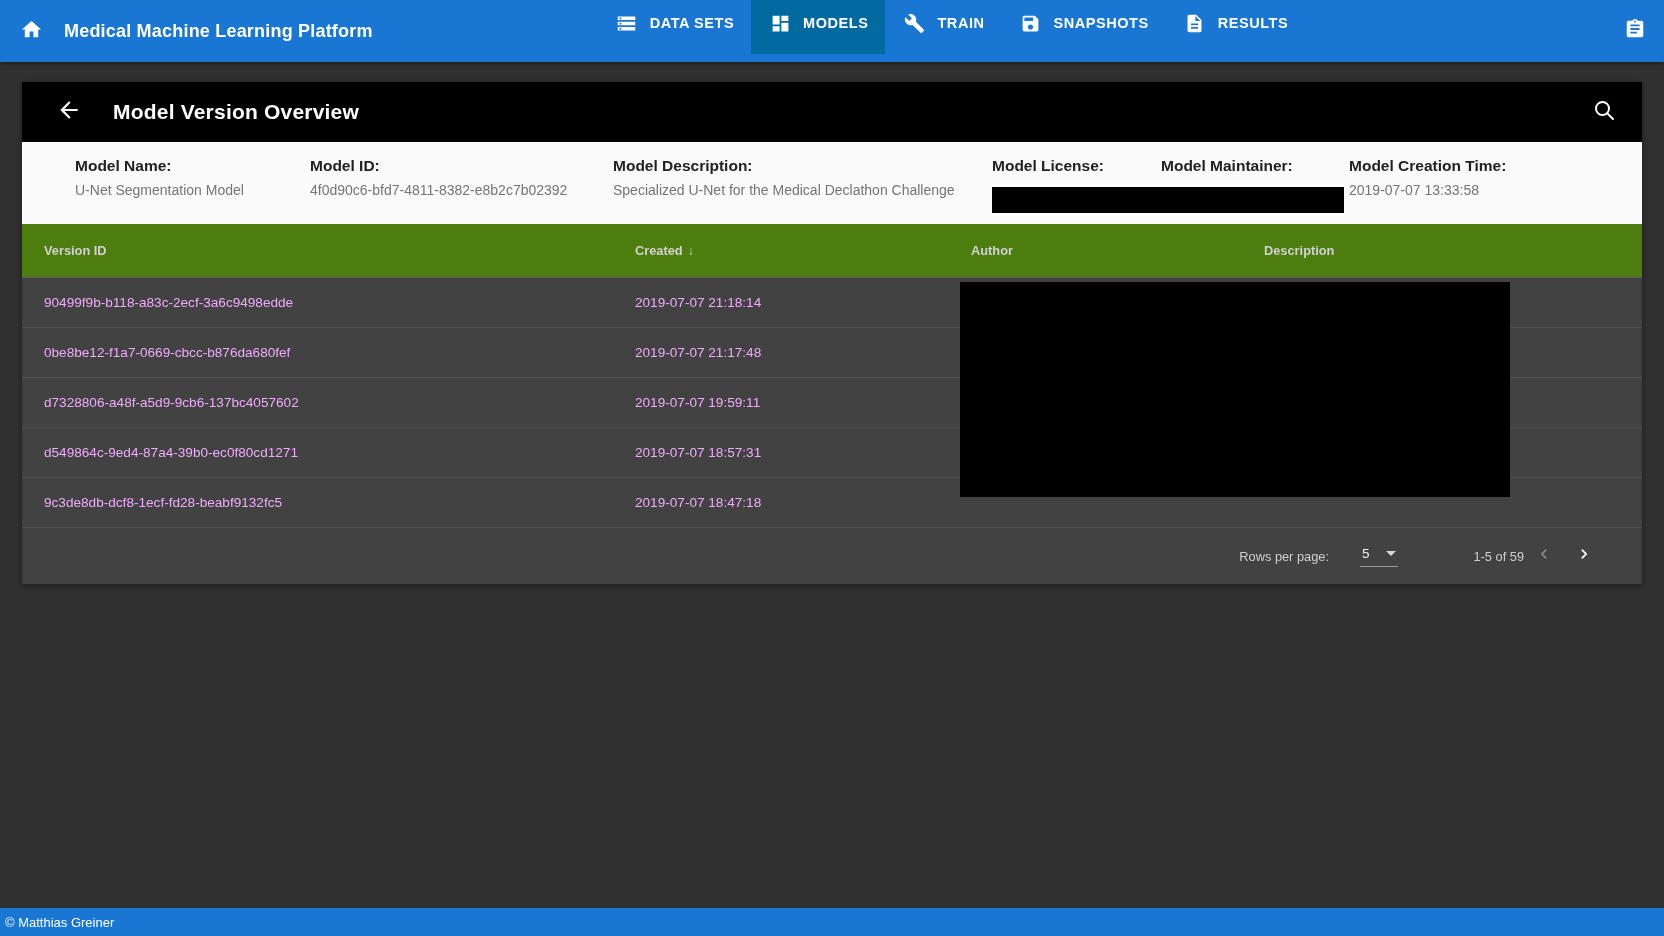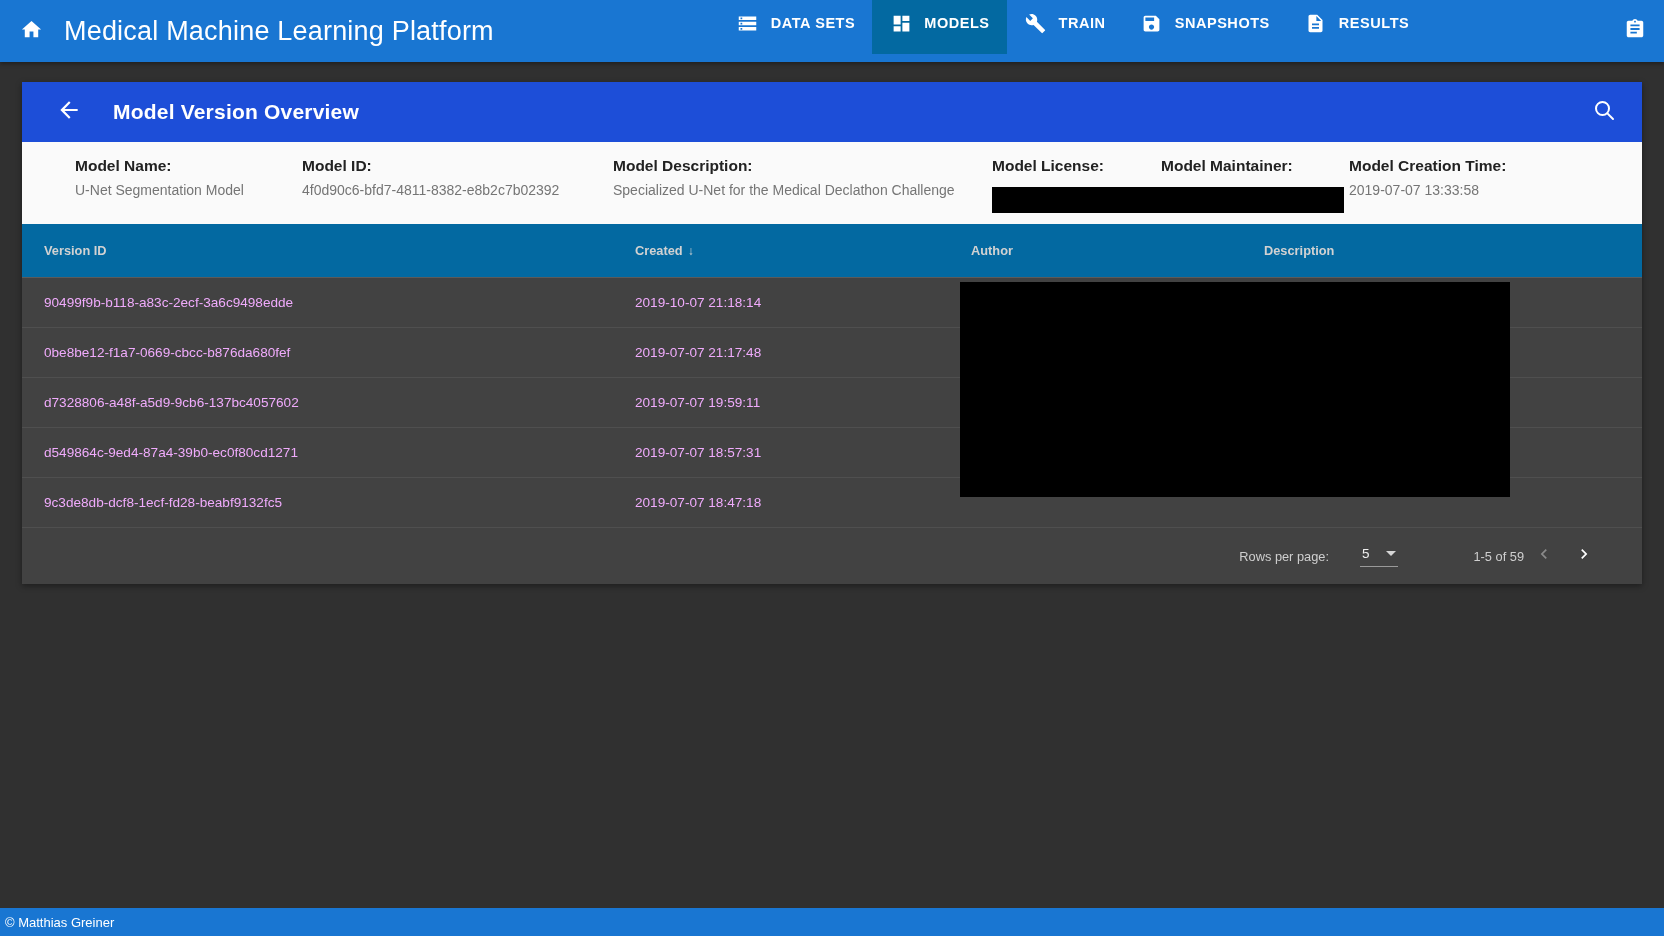--- a/index.html
+++ b/index.html
@@ -19,21 +19,21 @@
     color: #fff;
     box-shadow: 0 2px 4px rgba(0,0,0,.35);
     z-index: 5;
   }
   .home-icon-wrap {
     width: 62px; height: 62px;
     display: flex; align-items: center; justify-content: center;
     cursor: pointer;
   }
   .app-title {
-    font-size: 27px; font-weight: normal;
+    font-size: 18px; font-weight: bold;
     letter-spacing: .2px;
     margin-left: 2px;
     white-space: nowrap;
   }
   .nav-items {
     display: flex; align-items: stretch;
     height: 78px;
     margin-left: 225px;
   }
   .nav-item {
@@ -60,21 +60,21 @@
   
   .card {
     position: absolute;
     left: 22px; top: 82px;
     width: 1620px;
     background: #424242;
     box-shadow: 0 2px 6px rgba(0,0,0,.4);
   }
   .card-header {
     height: 60px;
-    background: #1d4ed8;
+    background: #000000;
     display: flex; align-items: center;
     padding: 0 18px 0 34px;
     color: #fff;
   }
   .back-arrow { cursor: pointer; display: flex; align-items: center; }
   .card-title {
     font-size: 21px; font-weight: bold;
     margin-left: 31px; letter-spacing: .2px;
   }
   .header-spacer { flex: 1; }
@@ -102,21 +102,21 @@
     background: #000;
   }
 
   
   .tbl { width: 100%; border-collapse: collapse; table-layout: fixed; }
   .tbl th {
     text-align: left;
     font-size: 12.8px; font-weight: bold; color: #d2d2d2;
     padding: 19px 0 19px 0;
     border-bottom: 1px solid #5b5b5b;
-    background: #0369a1;
+    background: #4d7c0f;
   }
   .tbl td {
     font-size: 13.6px; color: #f0abfc;
     padding: 17px 0;
     border-bottom: 1px solid #4f4f4f;
     white-space: nowrap;
   }
   .col-version { width: 613px; padding-left: 22px !important; }
   .col-created { width: 336px; }
   .col-author  { width: 293px; }
@@ -259,21 +259,21 @@
           </svg>
       </span>
     </span>
   </div>
 
   <div class="meta-strip">
     <div class="meta-field" style="left:53px;  top:13px;">
       <div class="meta-label">Model Name:</div>
       <div class="meta-value">U-Net Segmentation Model</div>
     </div>
-    <div class="meta-field" style="left:280px; top:13px;">
+    <div class="meta-field" style="left:288px; top:13px;">
       <div class="meta-label">Model ID:</div>
       <div class="meta-value">4f0d90c6-bfd7-4811-8382-e8b2c7b02392</div>
     </div>
     <div class="meta-field" style="left:591px; top:13px;">
       <div class="meta-label">Model Description:</div>
       <div class="meta-value">Specialized U-Net for the Medical Declathon Challenge</div>
     </div>
     <div class="meta-field" style="left:970px; top:13px;">
       <div class="meta-label">Model License:</div>
     </div>
@@ -300,21 +300,21 @@
           <span>Author</span>
         </th>
         <th class="col-desc">
           <span>Description</span>
         </th>
       </tr>
     </thead>
     <tbody>
       <tr>
         <td class="col-version">90499f9b-b118-a83c-2ecf-3a6c9498edde</td>
-        <td class="col-created">2019-10-07 21:18:14</td>
+        <td class="col-created">2019-07-07 21:18:14</td>
         <td class="col-author"></td>
         <td class="col-desc"></td>
       </tr>
       <tr>
         <td class="col-version">0be8be12-f1a7-0669-cbcc-b876da680fef</td>
         <td class="col-created">2019-07-07 21:17:48</td>
         <td class="col-author"></td>
         <td class="col-desc"></td>
       </tr>
       <tr>

